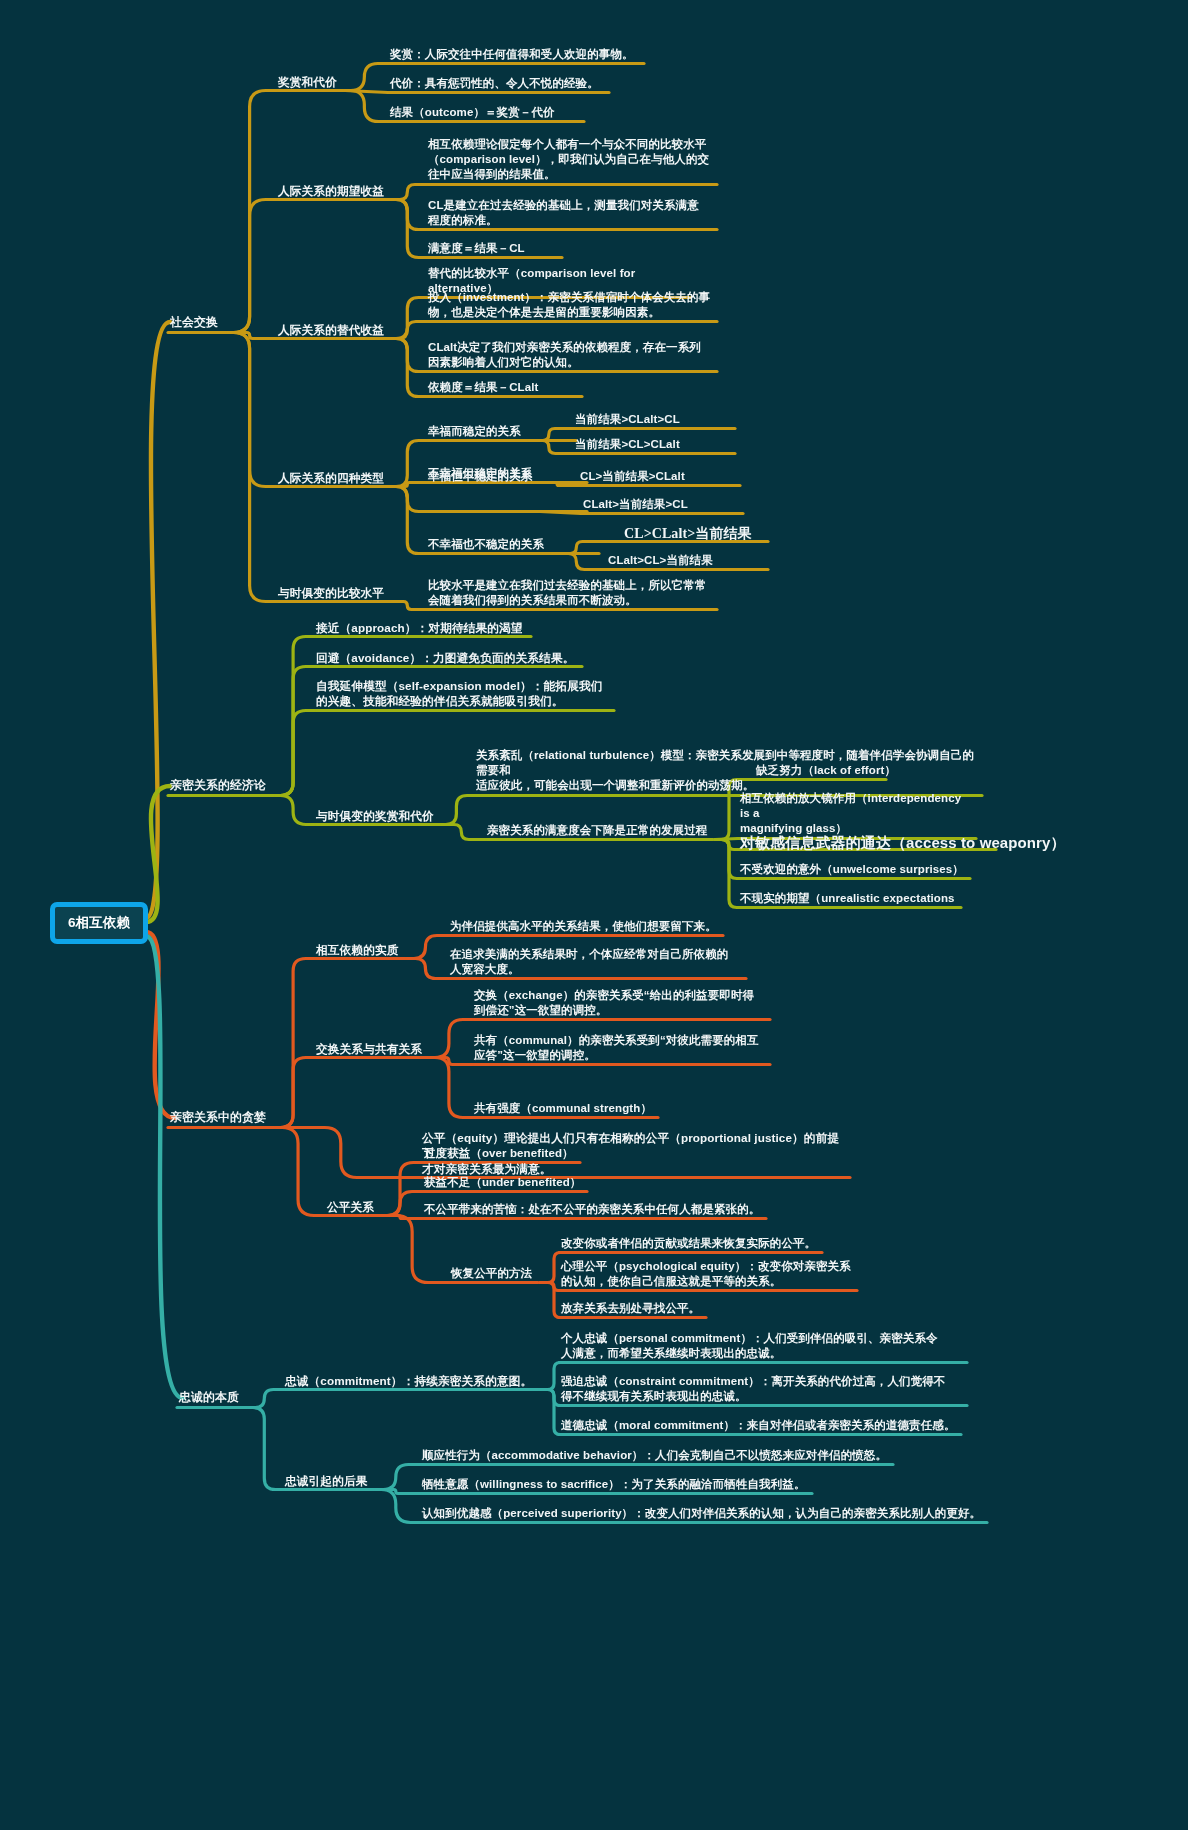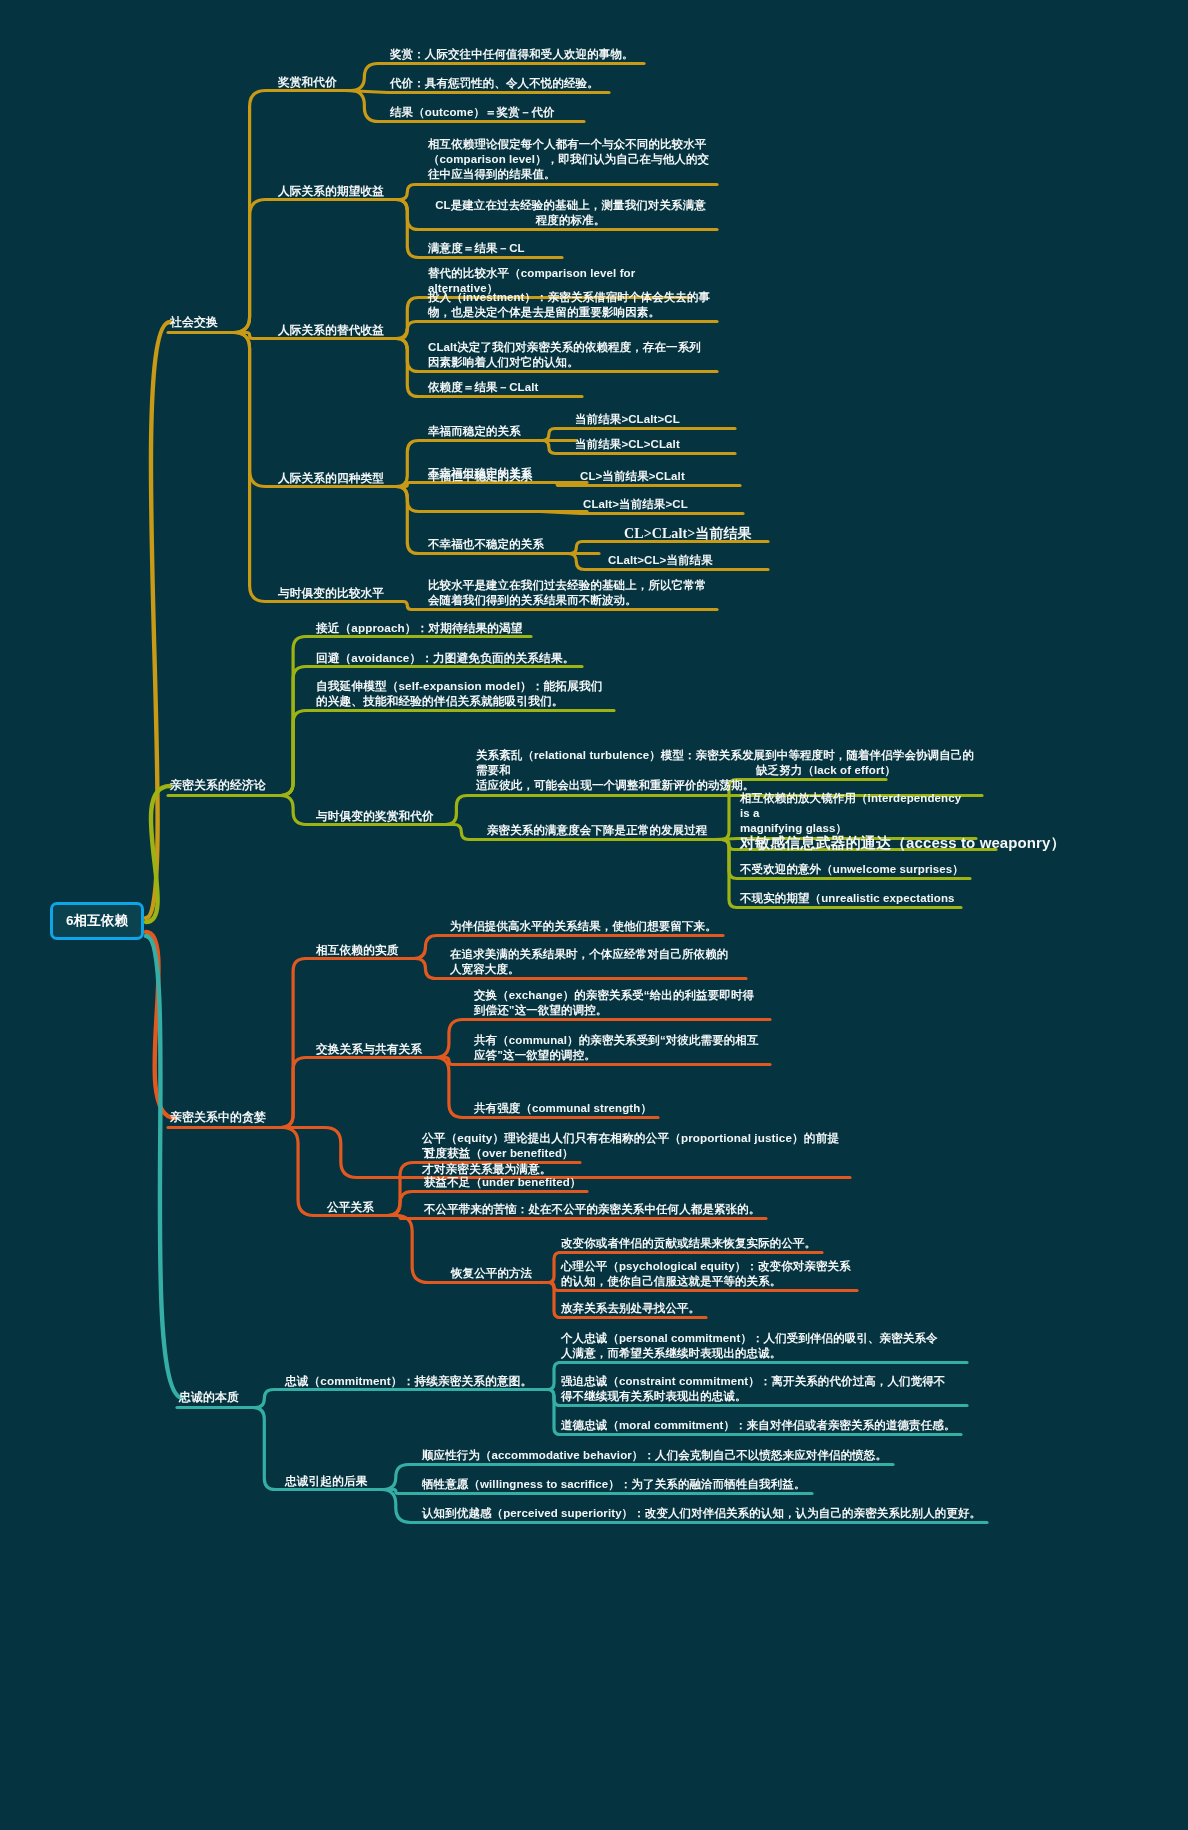--- a/index.html
+++ b/index.html
@@ -14,21 +14,21 @@
   .node{
     position:absolute;
     box-sizing:border-box;
     line-height:1.32;
     font-weight:bold;
     white-space:pre-wrap;
     letter-spacing:0.1px;
   }
   .root{
     background:#0B4250;
-    border:3px solid #0ea5e9;
+    border:5px solid #0ea5e9;
     border-radius:7px;
     padding:7px 13px;
     font-size:13.5px;
     color:#ffffff;
     white-space:nowrap;
   }
   .lbl{font-size:11.6px;color:#f2f6f7;}
 </style>
 </head>
 <body>
@@ -171,21 +171,21 @@
       <div class="node root" style="left: 50px; top: 902px; font-size: 13.5px;">6相互依赖</div>
       <div class="node lbl" style="left: 170px; top: 315px; font-size: 11.9px;">社会交换</div>
       <div class="node lbl" style="left: 278px; top: 74px; font-size: 11.7px;">奖赏和代价</div>
       <div class="node lbl" style="left: 390px; top: 47px; font-size: 11.5px; width: 250px;">奖赏：人际交往中任何值得和受人欢迎的事物。</div>
       <div class="node lbl" style="left: 390px; top: 76px; font-size: 11.5px; width: 215px;">代价：具有惩罚性的、令人不悦的经验。</div>
       <div class="node lbl" style="left: 390px; top: 105px; font-size: 11.5px; width: 190px;">结果（outcome）＝奖赏－代价</div>
       <div class="node lbl" style="left: 278px; top: 183px; font-size: 11.7px;">人际关系的期望收益</div>
       <div class="node lbl" style="left: 428px; top: 137px; font-size: 11.5px; width: 285px;">相互依赖理论假定每个人都有一个与众不同的比较水平
 （comparison level），即我们认为自己在与他人的交
 往中应当得到的结果值。</div>
-      <div class="node lbl" style="left: 428px; top: 198px; font-size: 11.5px; width: 285px; text-align: center;">CL是建立在过去经验的基础上，测量我们对关系满意
+      <div class="node lbl" style="left: 428px; top: 198px; font-size: 11.5px; width: 285px;">CL是建立在过去经验的基础上，测量我们对关系满意
 程度的标准。</div>
       <div class="node lbl" style="left: 428px; top: 241px; font-size: 11.5px; width: 130px;">满意度＝结果－CL</div>
       <div class="node lbl" style="left: 278px; top: 322px; font-size: 11.7px;">人际关系的替代收益</div>
       <div class="node lbl" style="left: 428px; top: 266px; font-size: 11.5px; width: 258px;">替代的比较水平（comparison level for alternative）</div>
       <div class="node lbl" style="left: 428px; top: 290px; font-size: 11.5px; width: 285px;">投入（investment）：亲密关系借宿时个体会失去的事
 物，也是决定个体是去是留的重要影响因素。</div>
       <div class="node lbl" style="left: 428px; top: 340px; font-size: 11.5px; width: 285px;">CLalt决定了我们对亲密关系的依赖程度，存在一系列
 因素影响着人们对它的认知。</div>
       <div class="node lbl" style="left: 428px; top: 380px; font-size: 11.5px; width: 150px;">依赖度＝结果－CLalt</div>
       <div class="node lbl" style="left: 278px; top: 470px; font-size: 11.7px;">人际关系的四种类型</div>

